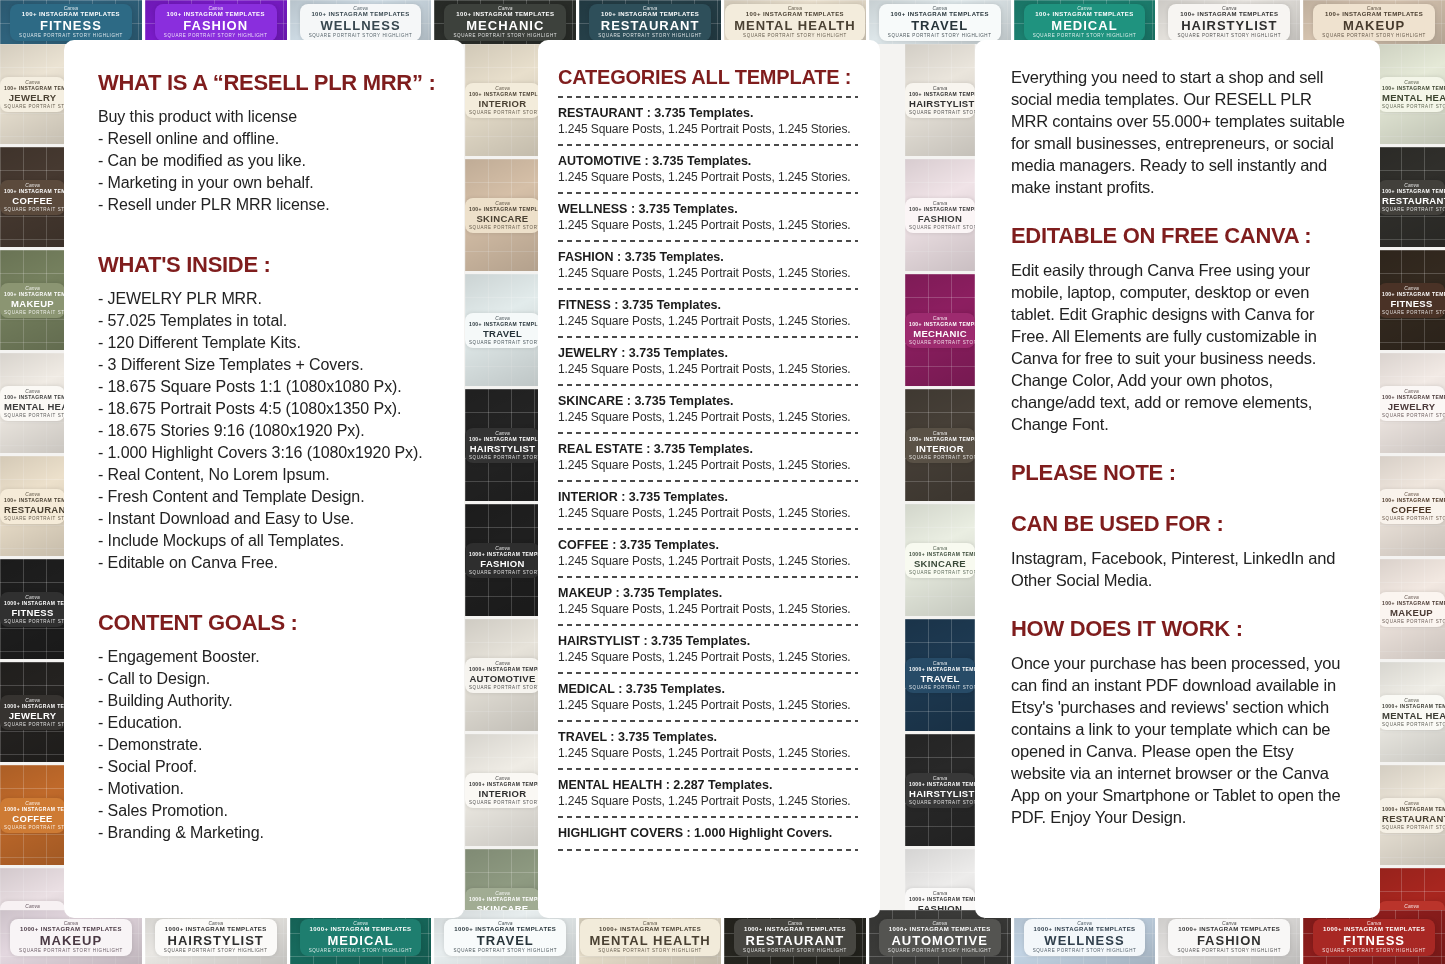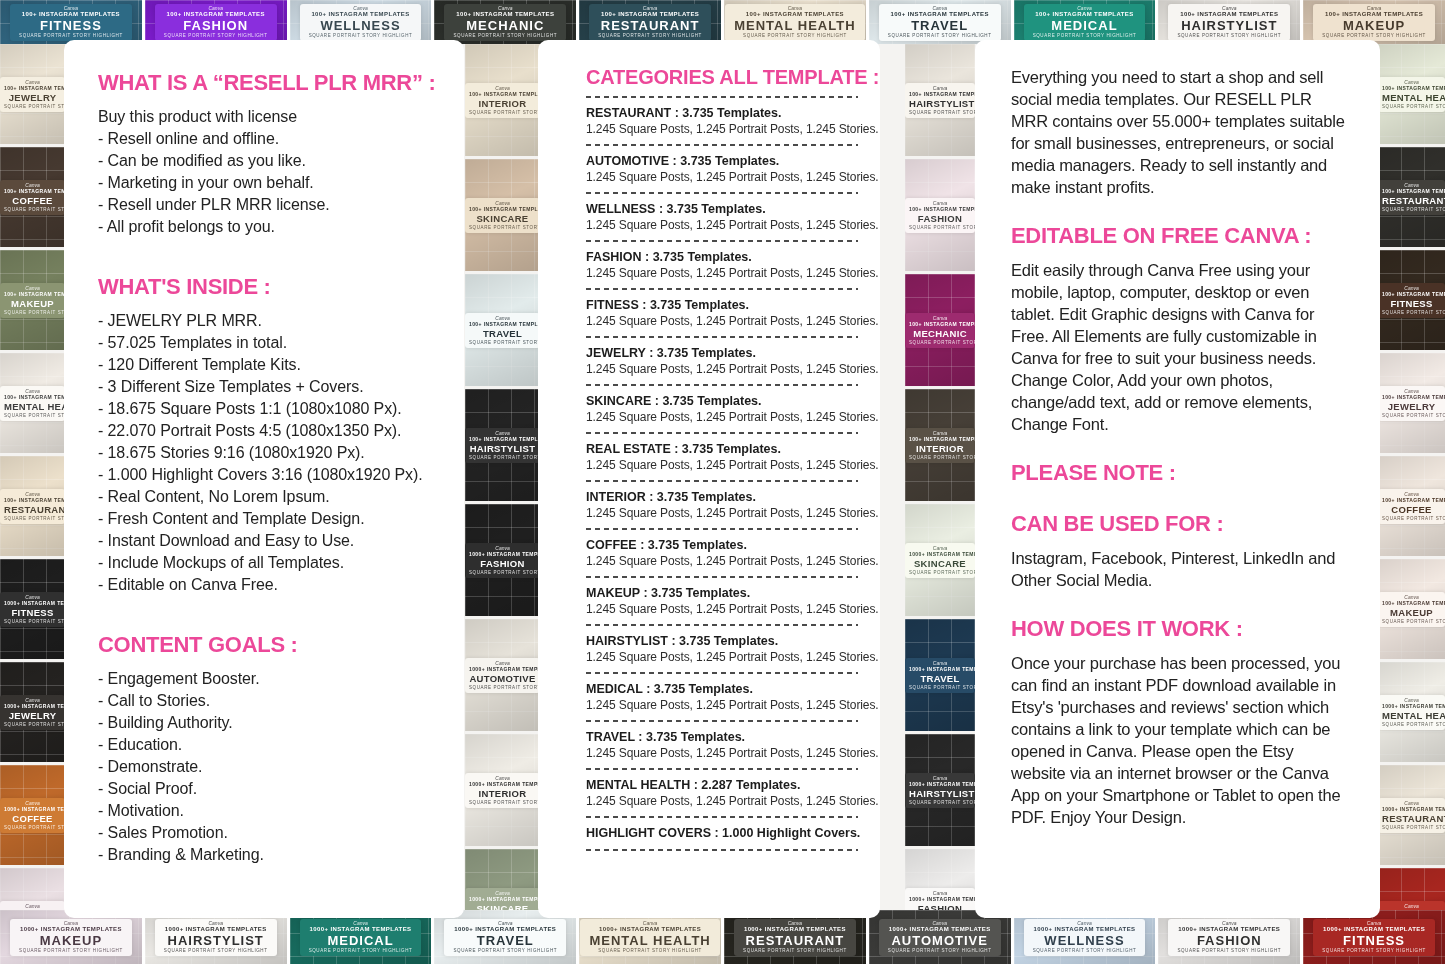--- a/index.html
+++ b/index.html
@@ -22,36 +22,36 @@
   #strip-1 .tile,#strip-4 .tile{height:100px;flex:none;}
   #strip-2 .tile,#strip-3 .tile{height:112px;flex:none;}
   .tile{position:relative;overflow:hidden;display:flex;align-items:center;justify-content:center;}
   .tile::before{content:"";position:absolute;inset:0;
     background-image:
       linear-gradient(rgba(255,255,255,.20) 1.5px,transparent 1.5px),
       linear-gradient(90deg,rgba(255,255,255,.20) 1.5px,transparent 1.5px);
     background-size:23px 23px;}
   .tile::after{content:"";position:absolute;inset:0;
     background:linear-gradient(155deg,rgba(0,0,0,.10),rgba(0,0,0,0) 38%,rgba(0,0,0,.16));}
-  .tile-card{position:relative;z-index:1;text-align:center;padding:1px 9px 2px;border-radius:3px;
+  .tile-card{position:relative;z-index:1;text-align:center;padding:1px 9px 2px;border-radius:8px;
     max-width:94%;overflow:hidden;white-space:nowrap;box-shadow:0 0 4px rgba(0,0,0,.12);}
   .canva-badge{font-size:5px;font-style:italic;line-height:6px;opacity:.85;}
   .tile-count{font-size:6px;font-weight:700;letter-spacing:.4px;line-height:7px;}
   .tile-label{font-size:13px;font-weight:700;letter-spacing:1px;line-height:15px;}
   .tile-sub{font-size:4.5px;letter-spacing:.6px;line-height:6px;opacity:.85;}
   .strip .tile-card{padding:2px 4px;}
   .strip .tile-label{font-size:9.5px;letter-spacing:.3px;line-height:12px;}
   .strip .tile-count{font-size:5px;}
   
   .panel{position:absolute;top:40px;bottom:46px;background:#ffffff;border-radius:10px;z-index:3;
     box-sizing:border-box;color:#222222;}
   #panel-left{left:64px;width:400px;padding:30px 30px 24px 34px;}
-  #panel-center{left:538px;width:342px;padding:26px 16px 20px 48px;}
+  #panel-center{left:538px;width:342px;padding:26px 16px 20px 20px;}
   #panel-right{left:975px;width:405px;padding:26px 28px 24px 36px;}
-  .panel h2{font-size:22px;font-weight:700;color:#ec4899;letter-spacing:-0.3px;
+  .panel h2{font-size:22px;font-weight:700;color:#7f1d1d;letter-spacing:-0.3px;
     margin:0 0 10px;white-space:nowrap;}
   .sec+.sec{margin-top:36px;}
   #panel-right .sec+.sec{margin-top:25px;}
   .line{font-size:16px;line-height:22px;letter-spacing:-0.1px;white-space:nowrap;color:#222;}
   .para{font-size:16.5px;line-height:22px;letter-spacing:-0.2px;margin:0;color:#222;}
   #panel-center h2{font-size:20px;letter-spacing:-0.2px;margin:0 0 6px;}
   .dash{height:2px;margin:7px 0;width:98%;
     background-image:repeating-linear-gradient(90deg,#4a4a4a 0 5px,transparent 5px 9px);}
   .cat-title{font-size:12.5px;font-weight:600;line-height:17px;color:#1c1c1c;white-space:nowrap;}
   .cat-detail{font-size:12px;line-height:15px;letter-spacing:-0.1px;color:#2d2d2d;white-space:nowrap;}
@@ -506,42 +506,41 @@
 
 <div id="panel-left" class="panel">
   <div id="left-sections">
       <section class="sec">
         <h2>WHAT IS A “RESELL PLR MRR” :</h2>
         <div class="line">Buy this product with license</div>
         <div class="line">- Resell online and offline.</div>
         <div class="line">- Can be modified as you like.</div>
         <div class="line">- Marketing in your own behalf.</div>
         <div class="line">- Resell under PLR MRR license.</div>
-        <div class="line">- All profit belongs to you.</div>
       </section>
       <section class="sec">
         <h2>WHAT'S INSIDE :</h2>
         <div class="line">- JEWELRY PLR MRR.</div>
         <div class="line">- 57.025 Templates in total.</div>
         <div class="line">- 120 Different Template Kits.</div>
         <div class="line">- 3 Different Size Templates + Covers.</div>
         <div class="line">- 18.675 Square Posts 1:1 (1080x1080 Px).</div>
-        <div class="line">- 22.070 Portrait Posts 4:5 (1080x1350 Px).</div>
+        <div class="line">- 18.675 Portrait Posts 4:5 (1080x1350 Px).</div>
         <div class="line">- 18.675 Stories 9:16 (1080x1920 Px).</div>
         <div class="line">- 1.000 Highlight Covers 3:16 (1080x1920 Px).</div>
         <div class="line">- Real Content, No Lorem Ipsum.</div>
         <div class="line">- Fresh Content and Template Design.</div>
         <div class="line">- Instant Download and Easy to Use.</div>
         <div class="line">- Include Mockups of all Templates.</div>
         <div class="line">- Editable on Canva Free.</div>
       </section>
       <section class="sec">
         <h2>CONTENT GOALS :</h2>
         <div class="line">- Engagement Booster.</div>
-        <div class="line">- Call to Stories.</div>
+        <div class="line">- Call to Design.</div>
         <div class="line">- Building Authority.</div>
         <div class="line">- Education.</div>
         <div class="line">- Demonstrate.</div>
         <div class="line">- Social Proof.</div>
         <div class="line">- Motivation.</div>
         <div class="line">- Sales Promotion.</div>
         <div class="line">- Branding &amp; Marketing.</div>
       </section>
     </div>
 </div>

